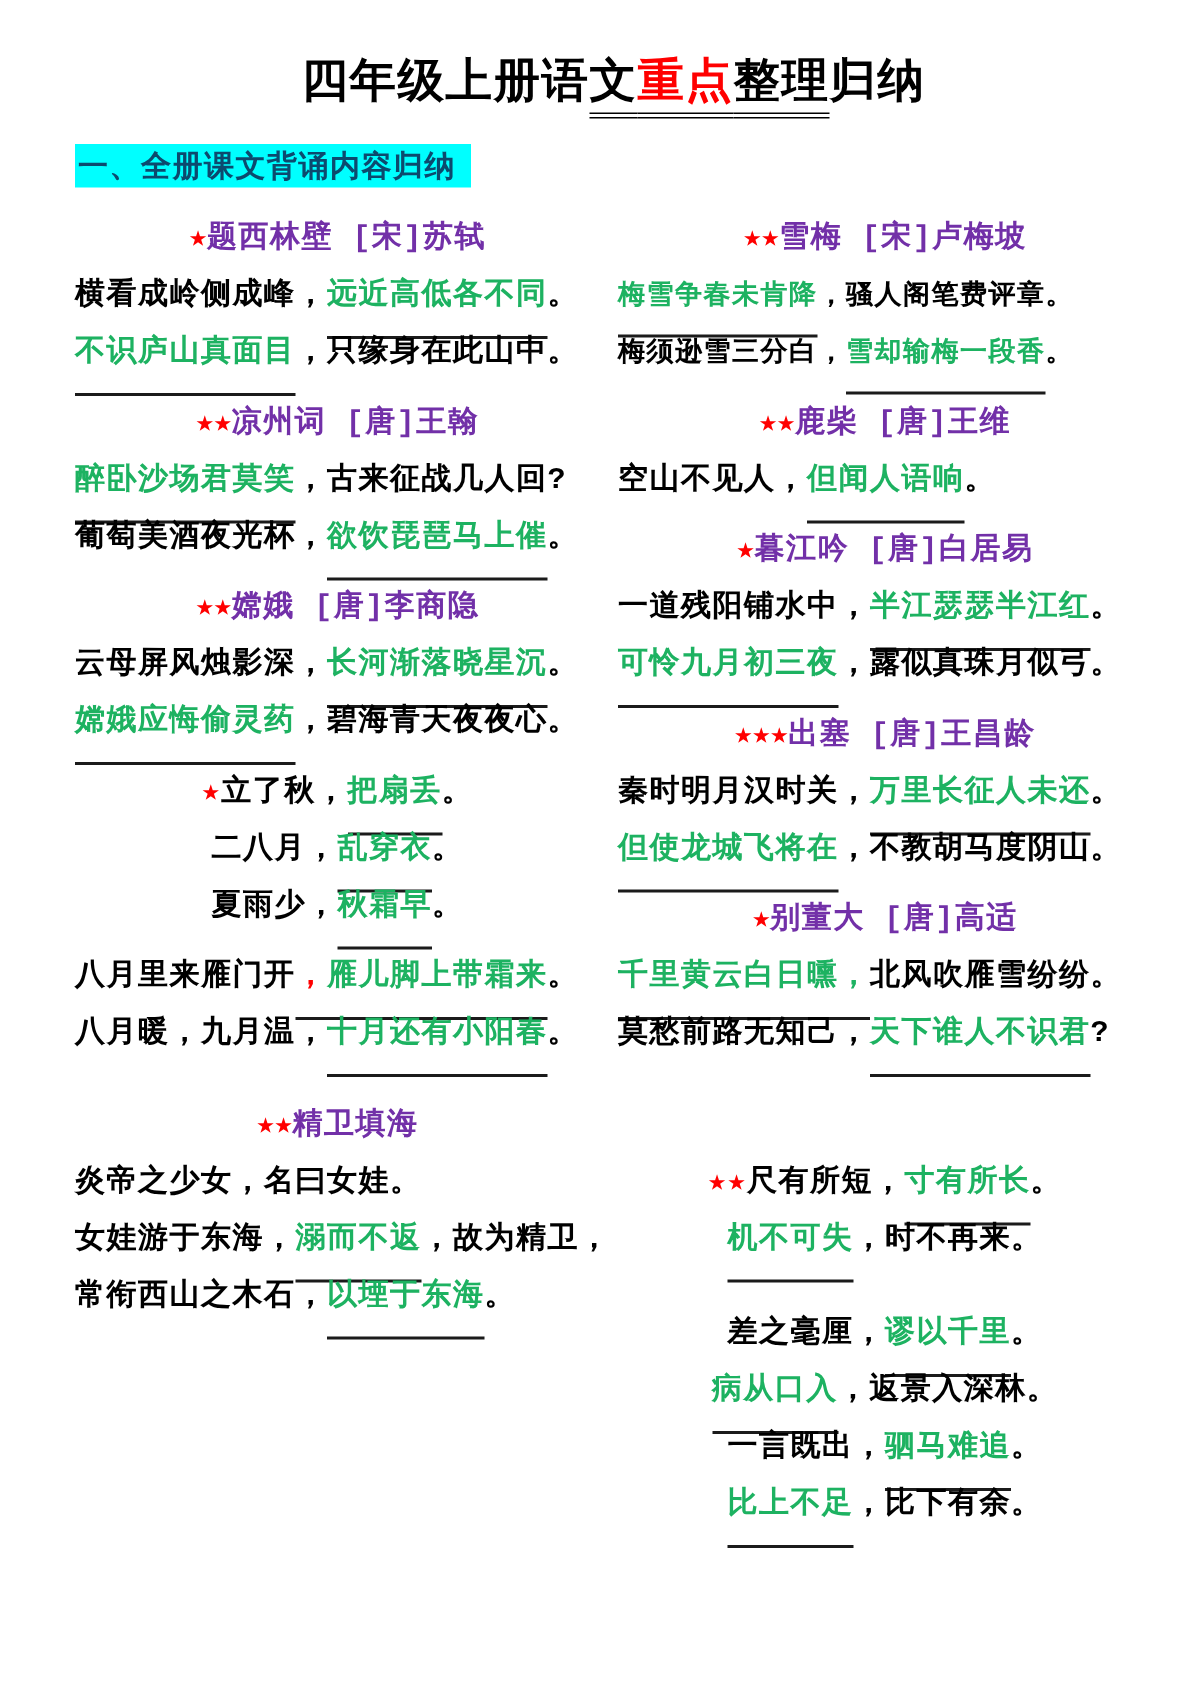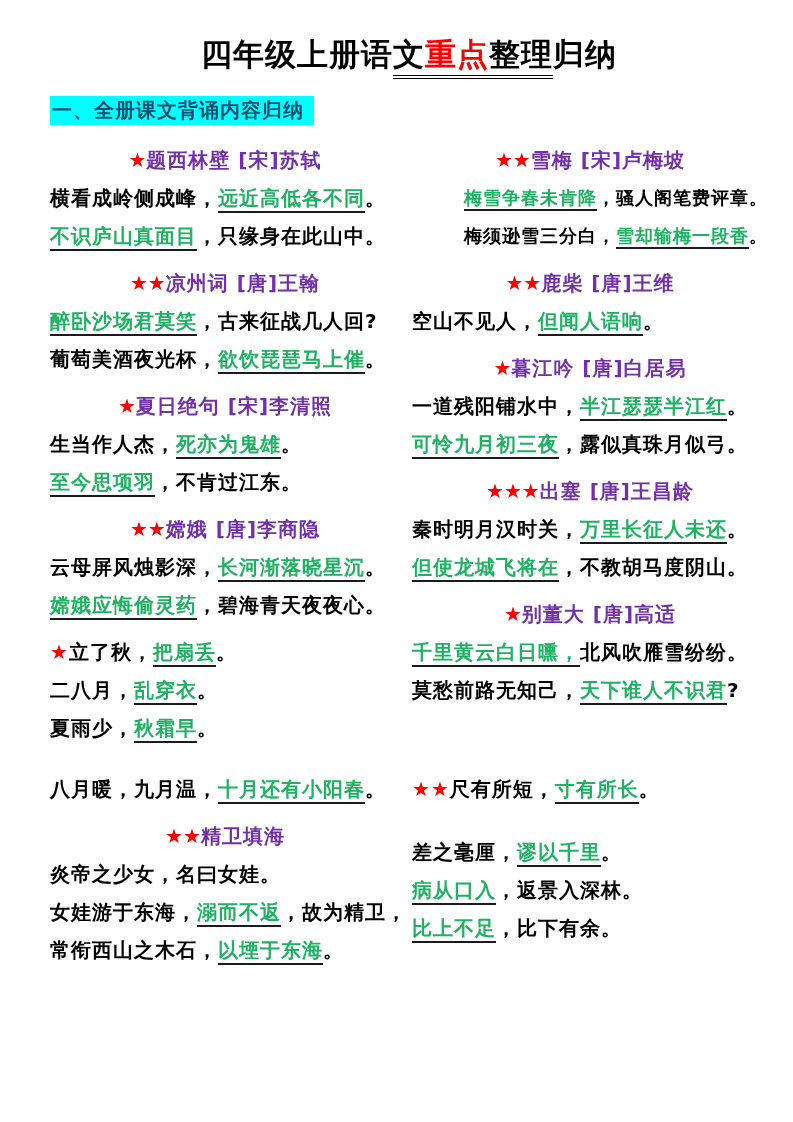--- a/index.html
+++ b/index.html
@@ -13,38 +13,38 @@
     font-weight:bold;color:#000;
   }
   .page{width:793px;height:1122px;padding:30px 25px 0 50px;}
   .doc-title{
     text-align:center;font-size:31px;line-height:48px;letter-spacing:1px;
     margin-bottom:18px;white-space:nowrap;
   }
   .doc-title .du{border-bottom:4px double #000;padding-bottom:3px;}
   .c-red{color:var(--red);}
   .c-green{color:var(--green);}
-  .u{border-bottom:2px solid var(--uline);padding-bottom:1px;}
+  .u{border-bottom:2px solid var(--uline);padding-bottom:15px;}
   .section-header{
     display:inline-block;background:var(--cyan);color:#0c4a6e;
     font-size:20px;line-height:28px;padding:0 10px 1px 2px;letter-spacing:1px;
   }
   .columns{display:flex;margin-top:16px;}
-  .col{display:flex;flex-direction:column;}
+  .col{display:flex;flex-direction:column;font-family:Liberation Mono, monospace;}
   .col.left{width:350px;margin-right:12px;}
   .col.right{width:366px;}
   .block{margin-bottom:9px;}
   .block-title{
     text-align:center;font-size:20px;line-height:38px;color:var(--purple);
     letter-spacing:1px;white-space:nowrap;
   }
   .block-title .stars{color:var(--red);letter-spacing:0;}
   .line{font-size:20px;line-height:38px;letter-spacing:1px;white-space:nowrap;}
-  .line.center{text-align:left;}
-  .col.right .block:nth-child(1) .line{font-size:18px;text-align:right;}
+  .line.center{text-align:center;}
+  .col.right .block:nth-child(1) .line{font-size:18px;}
   .col.left  .block:nth-child(6){margin-top:14px;}
   .col.right .block:nth-child(6){margin-top:52px;}
   .col.right .block:nth-child(7){margin-top:16px;}
 </style>
 </head>
 <body>
 
 <div class="page">
   <div class="doc-title"><span>四年级上册语</span><span class="du">文</span><span class="c-red du">重点</span><span class="du">整理</span><span>归纳</span></div>
   <div>
@@ -56,35 +56,31 @@
           <div class="block-title"><span class="stars">★</span><span>题西林壁 [宋]苏轼</span></div>
           <div class="line"><span>横看成岭侧成峰，</span><span class="c-green u">远近高低各不同</span><span>。</span></div>
           <div class="line"><span class="c-green u">不识庐山真面目</span><span>，只缘身在此山中。</span></div>
         </div>
         <div class="block">
           <div class="block-title"><span class="stars">★★</span><span>凉州词 [唐]王翰</span></div>
           <div class="line"><span class="c-green u">醉卧沙场君莫笑</span><span>，古来征战几人回?</span></div>
           <div class="line"><span>葡萄美酒夜光杯，</span><span class="c-green u">欲饮琵琶马上催</span><span>。</span></div>
         </div>
         <div class="block">
-          <div class="block-title"><span class="stars">★</span><span>夏日绝句 [宋]李清照</span></div>
-          <div class="line"><span>生当作人杰，</span><span class="c-green u">死亦为鬼雄</span><span>。</span></div>
-          <div class="line"><span class="c-green u">至今思项羽</span><span>，不肯过江东。</span></div>
-        </div>
-        <div class="block">
           <div class="block-title"><span class="stars">★★</span><span>嫦娥 [唐]李商隐</span></div>
           <div class="line"><span>云母屏风烛影深，</span><span class="c-green u">长河渐落晓星沉</span><span>。</span></div>
           <div class="line"><span class="c-green u">嫦娥应悔偷灵药</span><span>，碧海青天夜夜心。</span></div>
         </div>
         <div class="block">
           <div class="line center"><span class="c-red">★</span><span>立了秋，</span><span class="c-green u">把扇丢</span><span>。</span></div>
           <div class="line center"><span>二八月，</span><span class="c-green u">乱穿衣</span><span>。</span></div>
           <div class="line center"><span>夏雨少，</span><span class="c-green u">秋霜早</span><span>。</span></div>
         </div>
         <div class="block">
+          <div class="line"><span>八月里来雁门开</span><span class="c-red u">，</span><span class="c-green u">雁儿脚上带霜来</span><span>。</span></div>
           <div class="line"><span>八月暖，九月温，</span><span class="c-green u">十月还有小阳春</span><span>。</span></div>
         </div>
         <div class="block">
           <div class="block-title"><span class="stars">★★</span><span>精卫填海</span></div>
           <div class="line"><span>炎帝之少女，名曰女娃。</span></div>
           <div class="line"><span>女娃游于东海，</span><span class="c-green u">溺而不返</span><span>，故为精卫，</span></div>
           <div class="line"><span>常衔西山之木石，</span><span class="c-green u">以堙于东海</span><span>。</span></div>
         </div>
       </div>
     <div class="col right">
@@ -107,21 +103,23 @@
           <div class="line"><span>秦时明月汉时关，</span><span class="c-green u">万里长征人未还</span><span>。</span></div>
           <div class="line"><span class="c-green u">但使龙城飞将在</span><span>，不教胡马度阴山。</span></div>
         </div>
         <div class="block">
           <div class="block-title"><span class="stars">★</span><span>别董大 [唐]高适</span></div>
           <div class="line"><span class="c-green u">千里黄云白日曛，</span><span>北风吹雁雪纷纷。</span></div>
           <div class="line"><span>莫愁前路无知己，</span><span class="c-green u">天下谁人不识君</span><span>?</span></div>
         </div>
         <div class="block">
           <div class="line center"><span class="c-red">★★</span><span>尺有所短，</span><span class="c-green u">寸有所长</span><span>。</span></div>
+          <div class="line center"><span class="c-green u">机不可失</span><span>，时不再来。</span></div>
         </div>
         <div class="block">
           <div class="line center"><span>差之毫厘，</span><span class="c-green u">谬以千里</span><span>。</span></div>
           <div class="line center"><span class="c-green u">病从口入</span><span>，返景入深林。</span></div>
+          <div class="line center"><span>一言既出，</span><span class="c-green u">驷马难追</span><span>。</span></div>
           <div class="line center"><span class="c-green u">比上不足</span><span>，比下有余。</span></div>
         </div>
       </div>
   </div>
 </div>
 
 </body></html>

